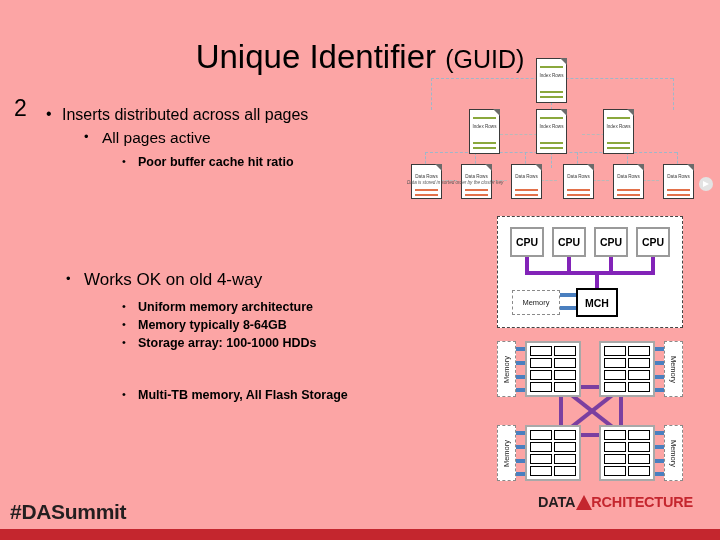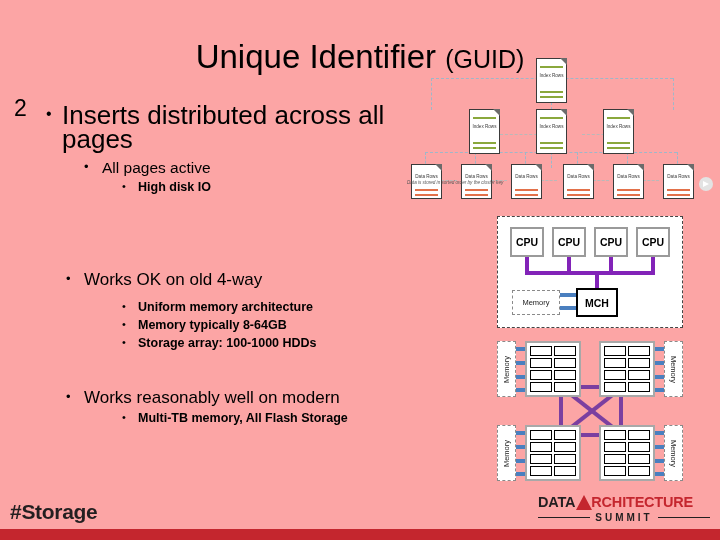--- a/index.html
+++ b/index.html
@@ -55,21 +55,21 @@
   
   .body {
     position: absolute;
     left: 44px;
     top: 103px;
     width: 360px;
   }
   .b1 {
     position: relative;
     padding-left: 18px;
-    font-size: 26px;
+    font-size: 16px;
     line-height: 24px;
     color: #000000;
     font-weight: 400;
     margin-bottom: 0px;
   }
   .b1::before {
     content: "\2022";
     position: absolute;
     left: 2px;
     top: -1px;
@@ -362,33 +362,32 @@
   <div class="title">
     <span class="title-main">Unique Identifier </span><span class="title-sub">(GUID)</span>
   </div>
 
   <div class="slide-number">2</div>
 
   <div class="body">
 
     <div class="grp" id="grp-a">
       <div class="b1">Inserts distributed across all pages</div>
-      <div class="b2" style="margin-top:6px">All pages active</div>
-      <div class="b3">High disk IO</div>
+      <div class="b2" style="margin-top:0">All pages active</div>
+      <div class="b3" style="margin-top:5px">Poor buffer cache hit ratio</div>
     </div>
 
     <div class="grp" id="grp-b">
       <div class="b2" style="font-size:17px;line-height:23px;margin-left:20px">Works OK on old 4-way</div>
       <div class="b3" style="margin-top:7px">Uniform memory architecture</div>
       <div class="b3">Memory typically 8-64GB</div>
       <div class="b3">Storage array: 100-1000 HDDs</div>
     </div>
 
     <div class="grp" id="grp-c">
-      <div class="b2" style="font-size:17px;line-height:23px;margin-left:20px">Works reasonably well on modern</div>
       <div class="b3">Multi-TB memory, All Flash Storage</div>
     </div>
 
   </div>
 
   <div class="btree">
 
     <div class="edge edge-v" style="left:146px; top:46px; height:18px;"></div>
     <div class="edge edge-h" style="left:26px; top:22px; width:242px;"></div>
     <div class="edge edge-v" style="left:26px; top:22px; height:32px;"></div>
@@ -580,30 +579,25 @@
         <div class="core"></div>
       <div class="core"></div>
         <div class="core"></div>
       <div class="core"></div>
         <div class="core"></div>
       <div class="core"></div>
         <div class="core"></div>
     </div>
   </div>
 
-  <div class="hashtag">#Storage</div>
+  <div class="hashtag">#DASummit</div>
 
   <div class="logo">
     <div class="logo-top">
       <span class="logo-data">DATA</span>
       <span class="logo-tri"></span>
       <span class="logo-arch">RCHITECTURE</span>
     </div>
-    <div class="logo-bot">
-      <span class="logo-line"></span>
-      <span class="logo-summit">SUMMIT</span>
-      <span class="logo-line"></span>
-    </div>
   </div>
 
   <div class="footer-bar"></div>
 
 </div>
 
 </body></html>

